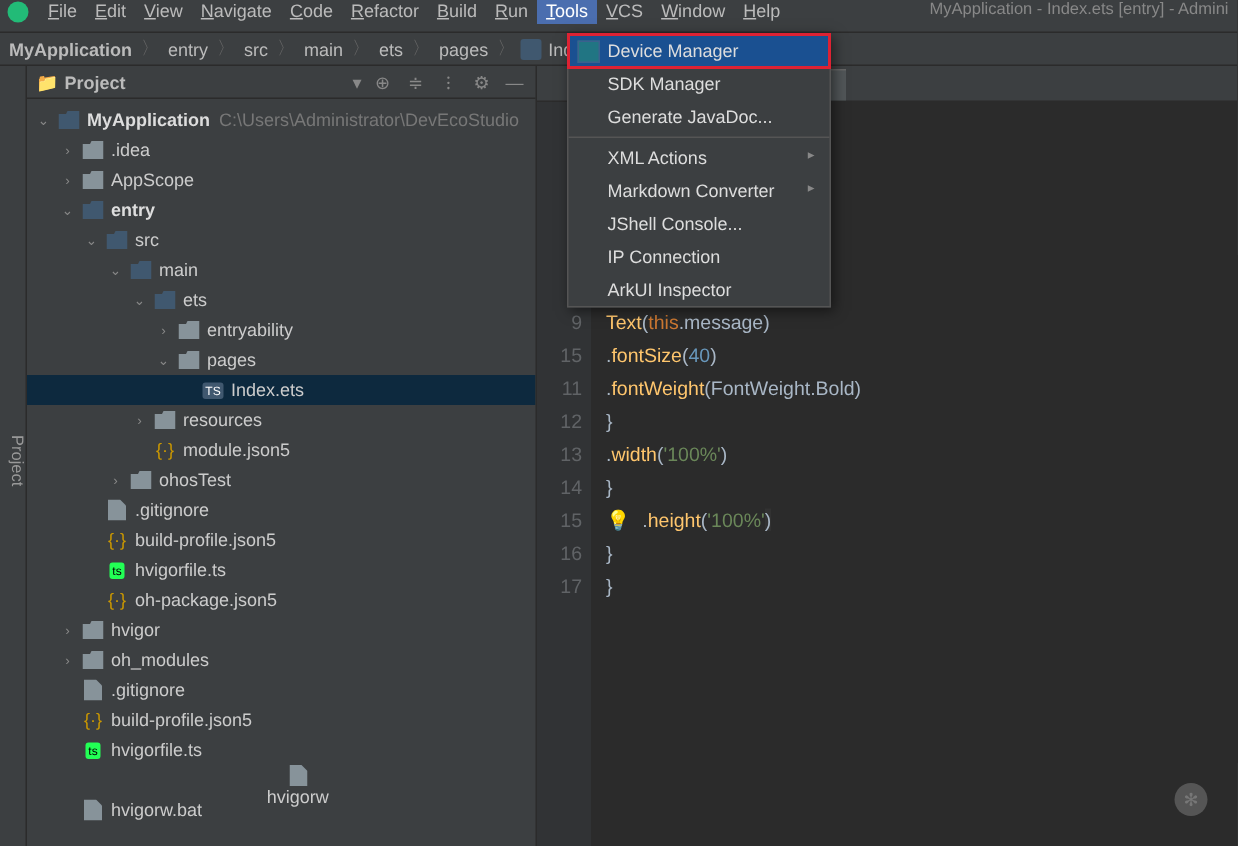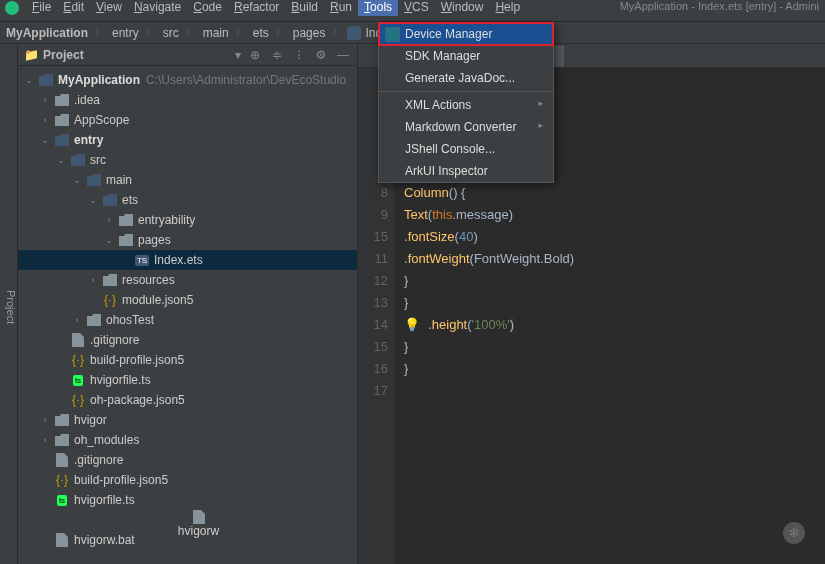--- a/index.html
+++ b/index.html
@@ -339,35 +339,37 @@
           <div>&nbsp;</div>
           <div>    <span class="ty">string</span> <span class="pun">=</span> <span class="str">'Hello World'</span><span class="pun">;</span></div>
           <div>&nbsp;</div>
           <div>  <span class="mth">build</span><span class="pun">() {</span></div>
           <div>    <span class="mth">Row</span><span class="pun">() {</span></div>
           <div>      <span class="mth">Column</span><span class="pun">() {</span></div>
           <div>        <span class="mth">Text</span><span class="pun">(</span><span class="kw">this</span><span class="pun">.message)</span></div>
           <div>          <span class="pun">.</span><span class="mth">fontSize</span><span class="pun">(</span><span class="num">40</span><span class="pun">)</span></div>
           <div>          <span class="pun">.</span><span class="mth">fontWeight</span><span class="pun">(FontWeight.Bold)</span></div>
           <div>      <span class="pun">}</span></div>
+          <div>      <span class="pun">.</span><span class="mth">width</span><span class="pun">(</span><span class="str">'100%'</span><span class="pun">)</span></div>
           <div>    <span class="pun">}</span></div>
           <div><span class="bulb">💡</span><span class="pun">.</span><span class="mth">height</span><span class="pun">(</span><span class="str">'100%'</span><span class="pun caret-bg">)</span></div>
           <div>  <span class="pun">}</span></div>
           <div><span class="pun">}</span></div>
         </div>
     </div>
   </div>
 </div>
 
 <div class="dropdown" id="dropdown">
     <div class="ditem hl">Device Manager</div>
     <div class="ditem">SDK Manager</div>
     <div class="ditem">Generate JavaDoc...</div>
     <hr>
     <div class="ditem">XML Actions<span class="arr">▸</span></div>
     <div class="ditem">Markdown Converter<span class="arr">▸</span></div>
     <div class="ditem">JShell Console...</div>
+    <div class="ditem">IP Connection</div>
     <div class="ditem">ArkUI Inspector</div>
   </div>
 
 <div class="watermark">
   <span class="wico">✻</span>
 </div>
 
 </body></html>

